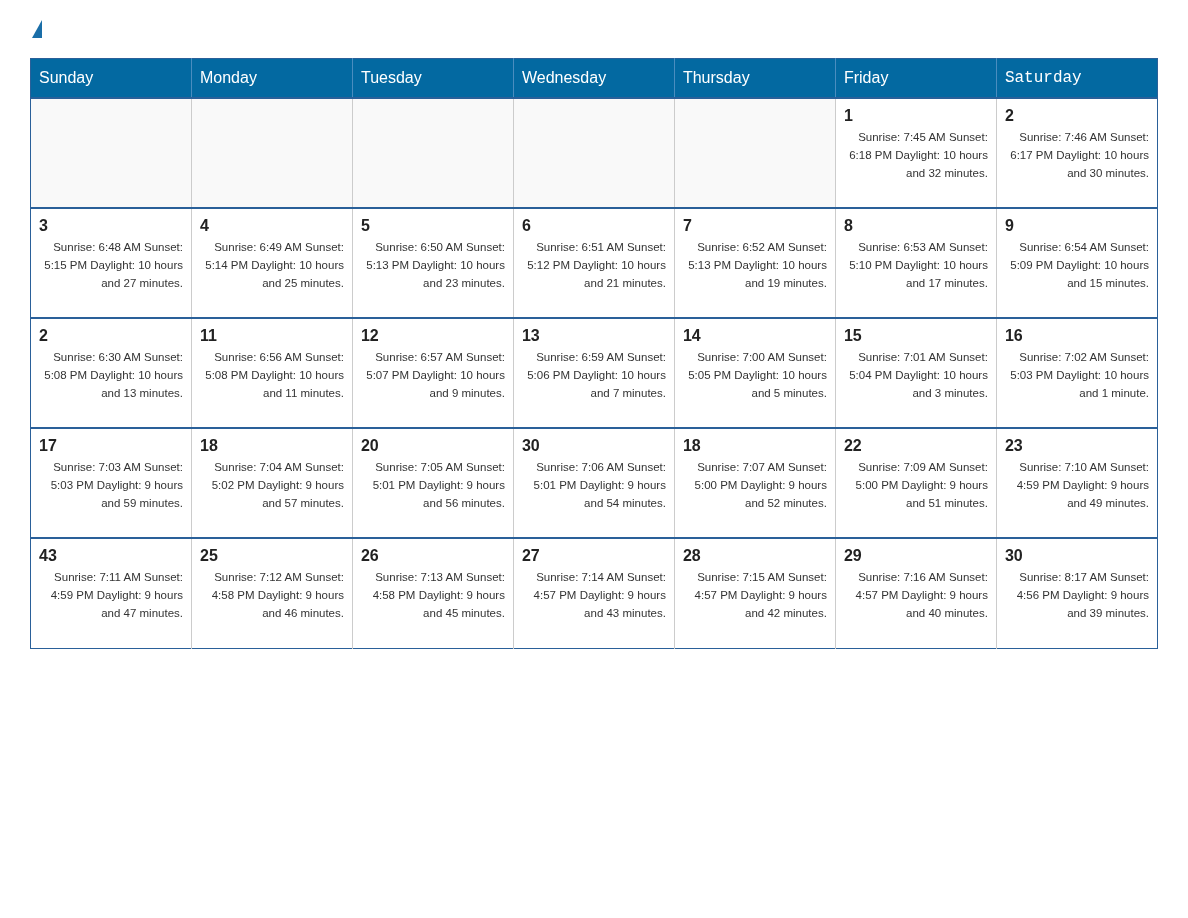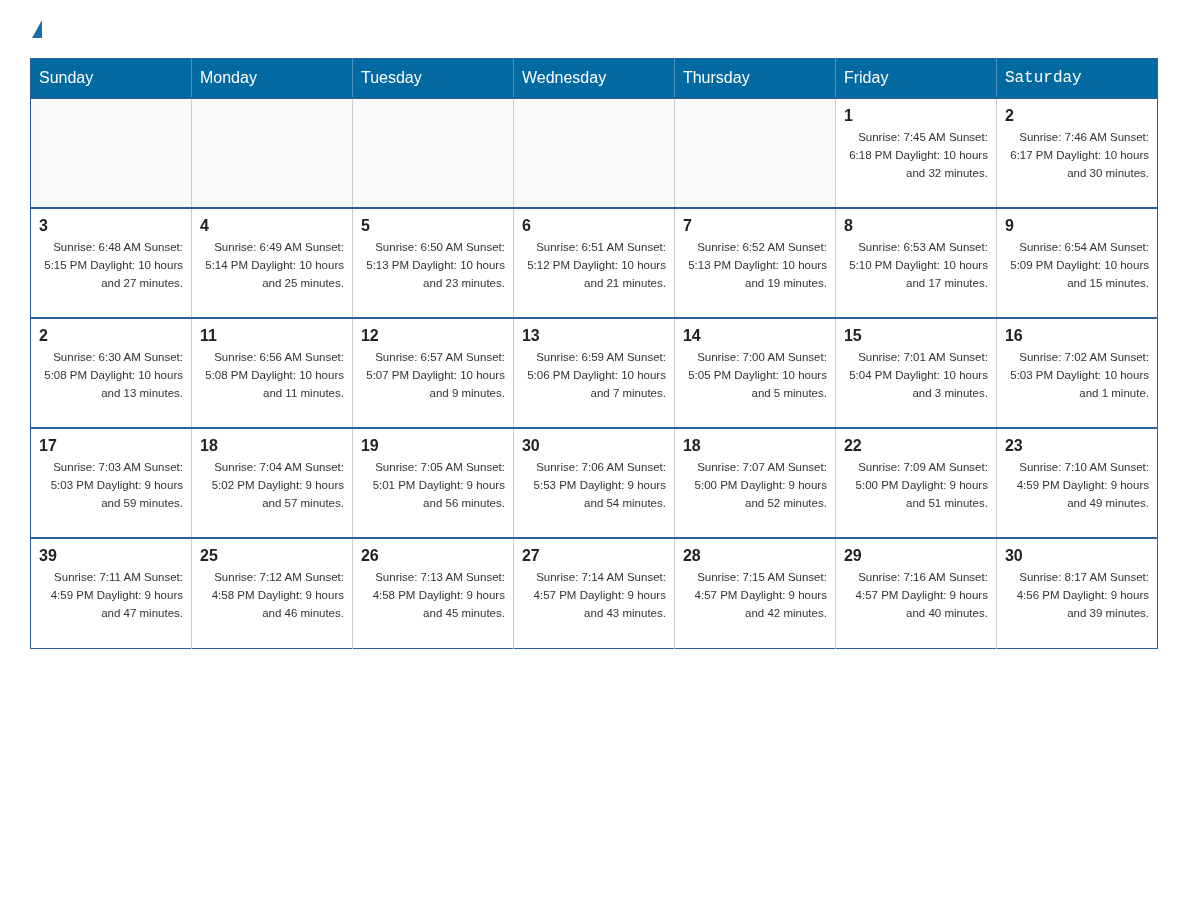--- a/index.html
+++ b/index.html
@@ -272,30 +272,30 @@
 and 59 minutes.</div>
         </td>
         <td>
           <div class="day-number">18</div>
           <div class="day-info">Sunrise: 7:04 AM
 Sunset: 5:02 PM
 Daylight: 9 hours
 and 57 minutes.</div>
         </td>
         <td>
-          <div class="day-number">19</div>
+          <div class="day-number">20</div>
           <div class="day-info">Sunrise: 7:05 AM
 Sunset: 5:01 PM
 Daylight: 9 hours
 and 56 minutes.</div>
         </td>
         <td>
           <div class="day-number">30</div>
           <div class="day-info">Sunrise: 7:06 AM
-Sunset: 5:53 PM
+Sunset: 5:01 PM
 Daylight: 9 hours
 and 54 minutes.</div>
         </td>
         <td>
           <div class="day-number">18</div>
           <div class="day-info">Sunrise: 7:07 AM
 Sunset: 5:00 PM
 Daylight: 9 hours
 and 52 minutes.</div>
         </td>
@@ -309,21 +309,21 @@
         <td>
           <div class="day-number">23</div>
           <div class="day-info">Sunrise: 7:10 AM
 Sunset: 4:59 PM
 Daylight: 9 hours
 and 49 minutes.</div>
         </td>
       </tr>
       <tr>
         <td>
-          <div class="day-number">39</div>
+          <div class="day-number">43</div>
           <div class="day-info">Sunrise: 7:11 AM
 Sunset: 4:59 PM
 Daylight: 9 hours
 and 47 minutes.</div>
         </td>
         <td>
           <div class="day-number">25</div>
           <div class="day-info">Sunrise: 7:12 AM
 Sunset: 4:58 PM
 Daylight: 9 hours

